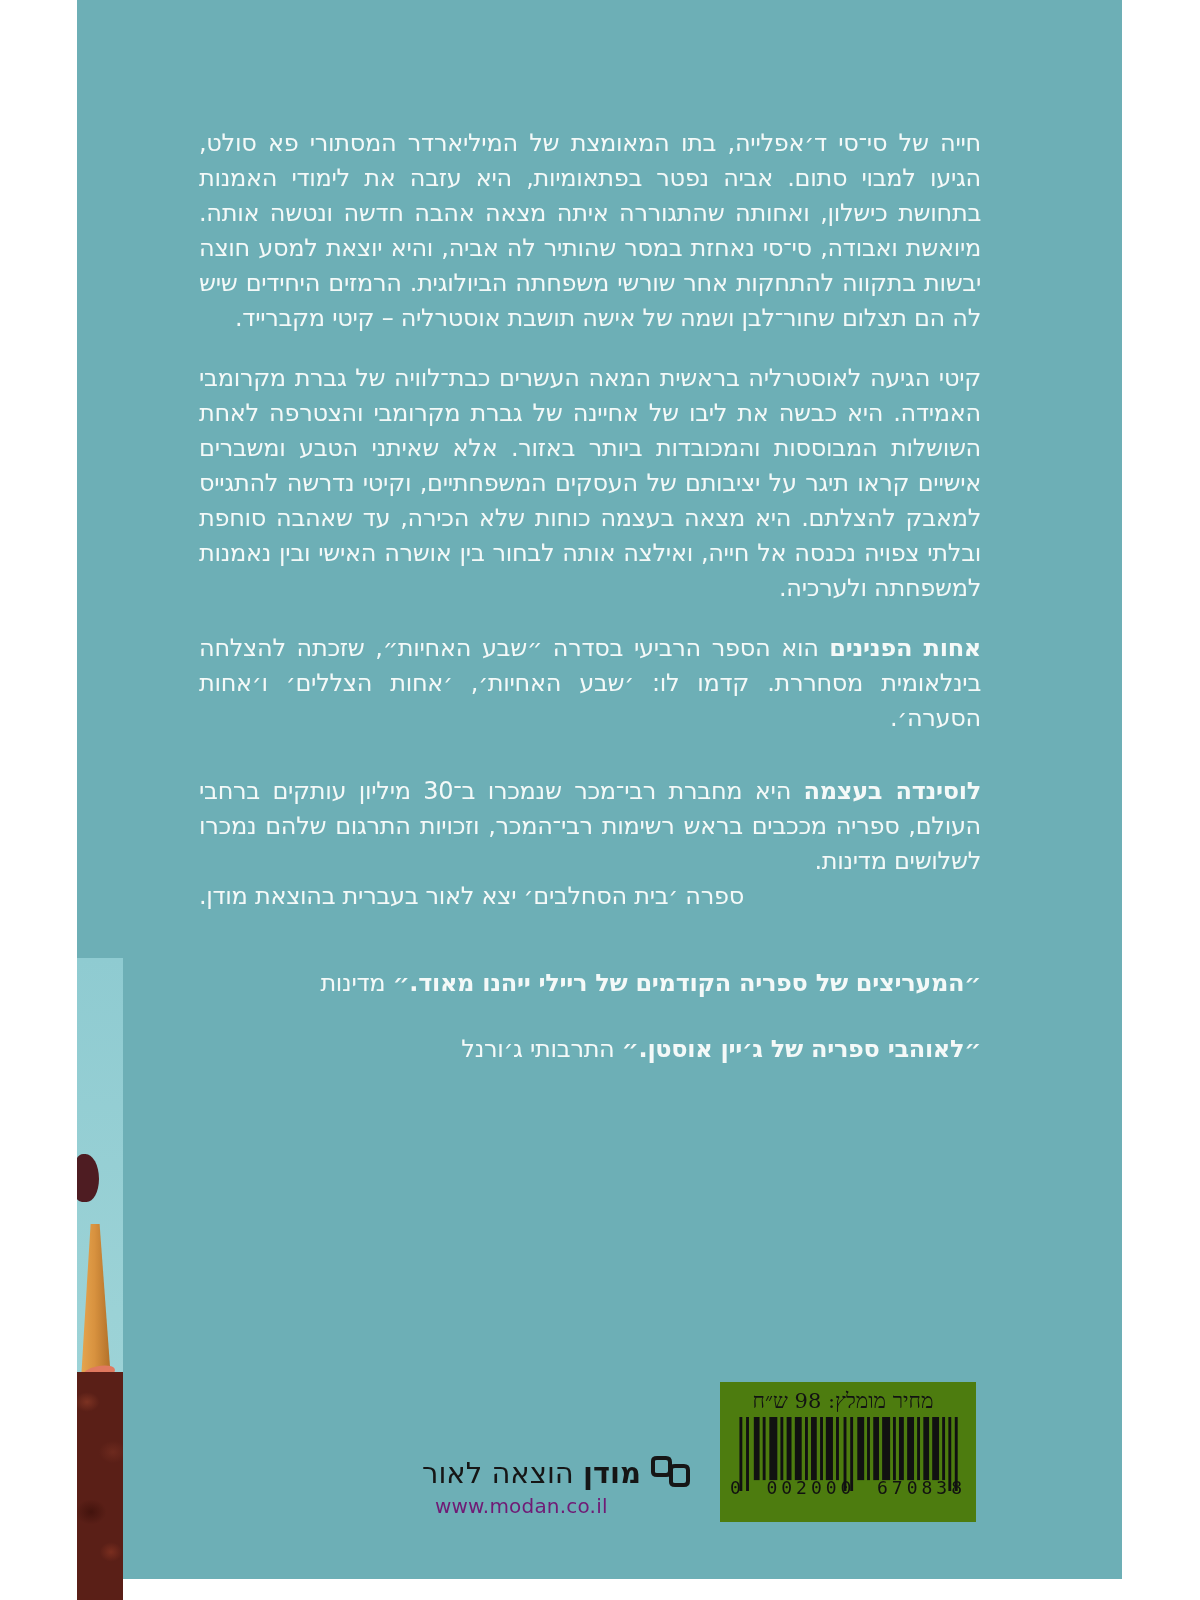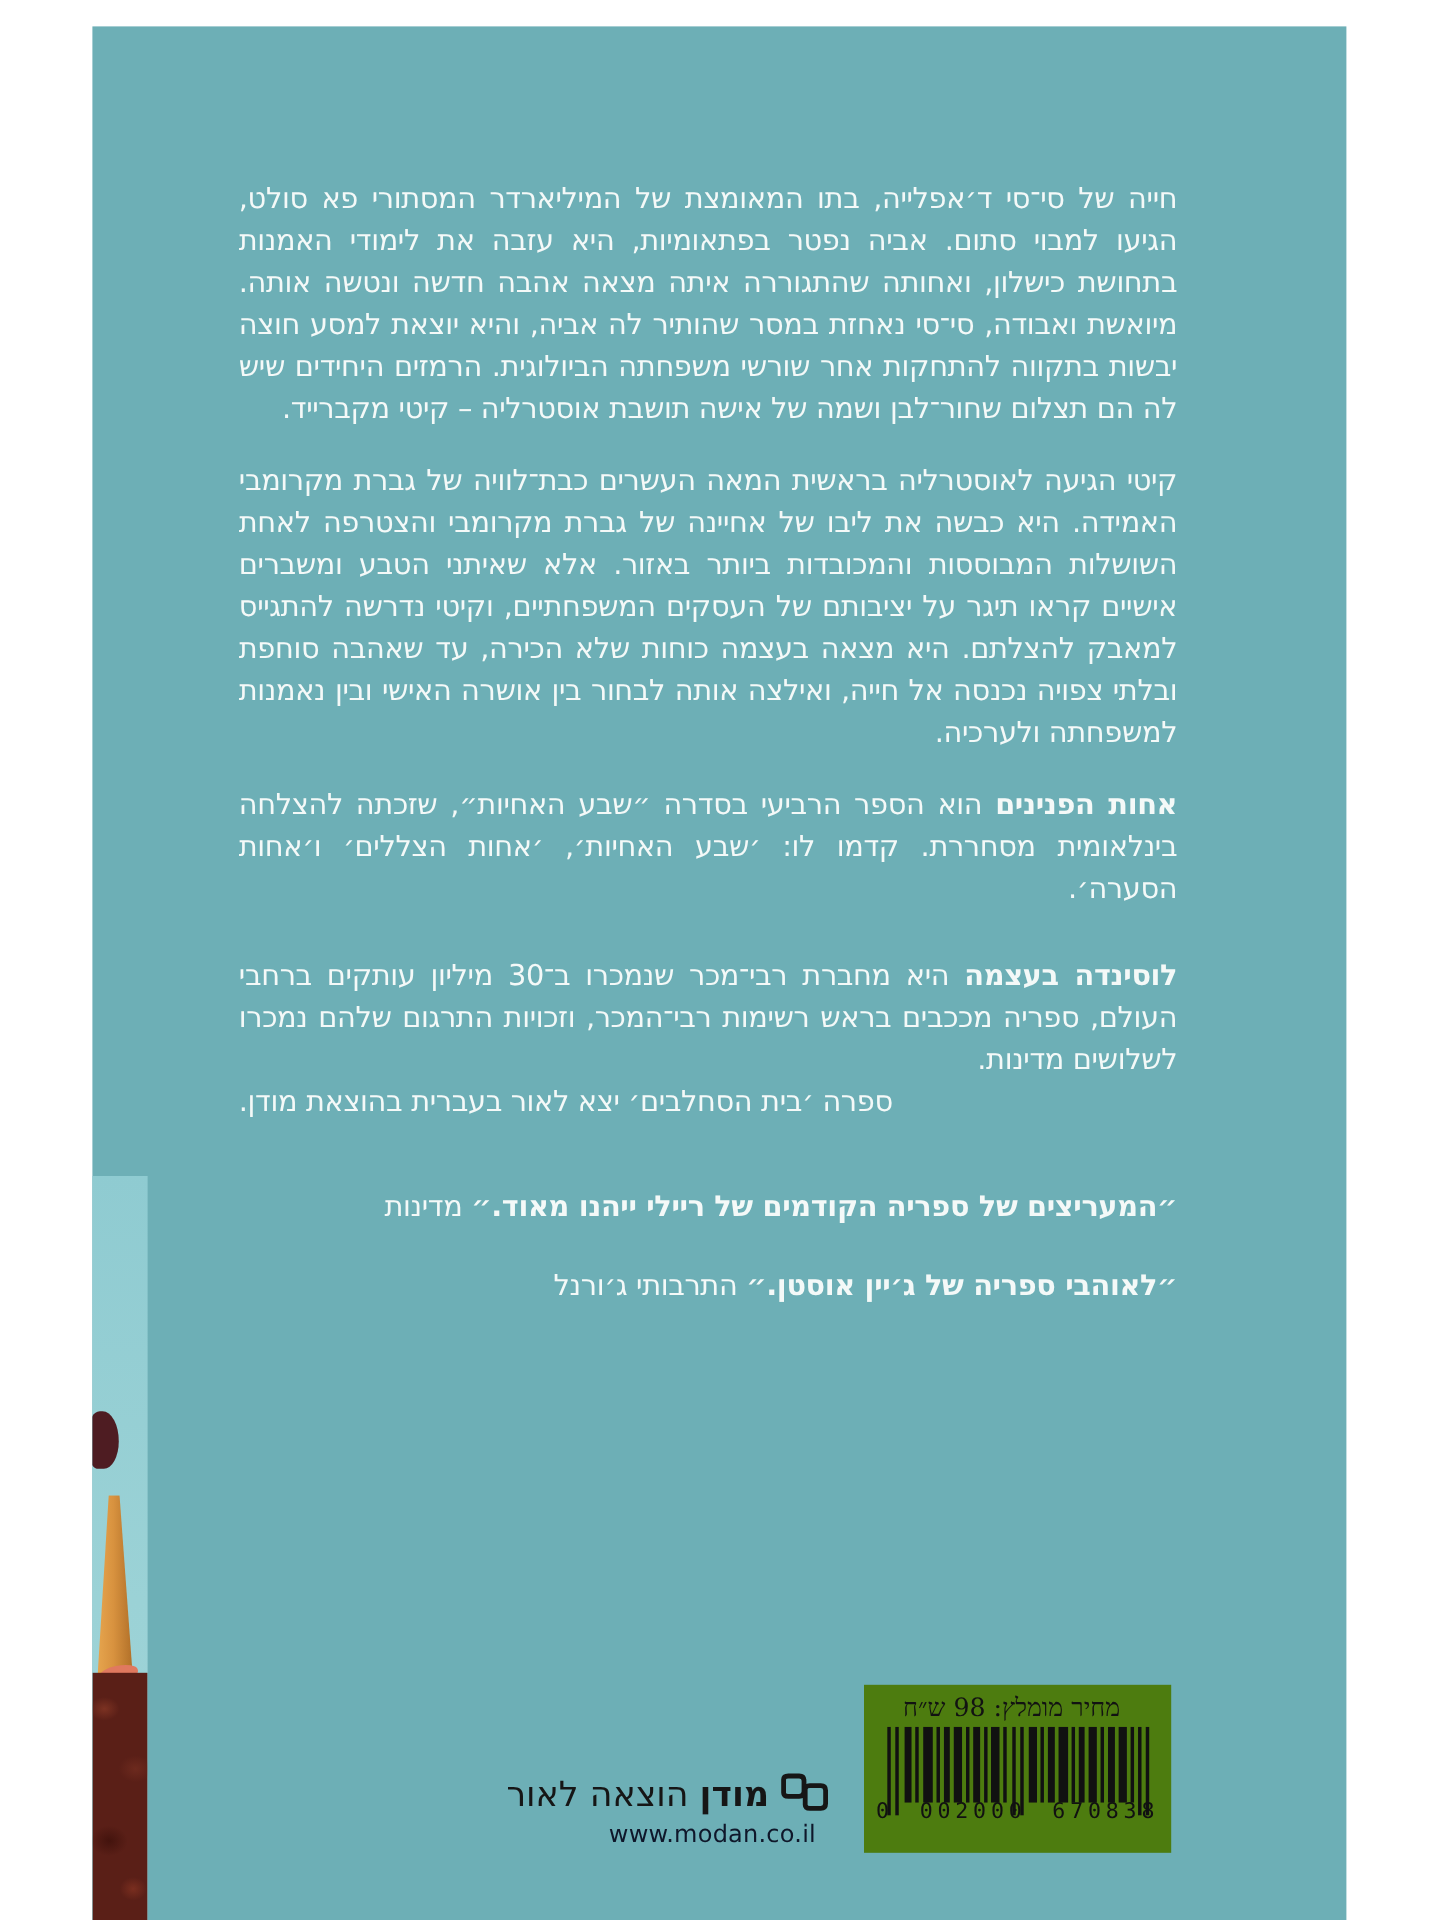--- a/index.html
+++ b/index.html
@@ -1,18 +1,18 @@
 <!DOCTYPE html>
 <html lang="he"><head>
 <meta charset="utf-8">
 <style>
   html,body{margin:0;padding:0;background:#ffffff;}
   body{width:1200px;height:1600px;position:relative;overflow:hidden;
        font-family:"DejaVu Sans","Liberation Sans",sans-serif;}
-  .page{position:absolute;inset:0;background:#ffffff;margin-top:22px;}
+  .page{position:absolute;inset:0;background:#ffffff;}
 
   
   .cover{position:absolute;left:77px;top:0;width:1045px;height:1579px;background:#6dafb6;}
 
   
   .photo-strip{position:absolute;left:0;top:958px;width:46px;height:642px;
                background:linear-gradient(180deg,#8fcbd1 0%,#9bd2d6 55%,#a0d4d8 100%);overflow:hidden;}
   .ps-blob{position:absolute;left:-4px;top:196px;width:26px;height:48px;background:#4e1c22;
            border-radius:45% 60% 55% 40%;}
   .ps-pole{position:absolute;left:4px;top:266px;width:30px;height:156px;
@@ -44,26 +44,26 @@
   .barcode-box{position:absolute;left:643px;top:1382px;width:256px;height:140px;background:#4d7c0f;}
   .bc-price{direction:rtl;text-align:center;padding:7px 14px 2px 4px;color:#121212;
             font-family:"DejaVu Serif","Liberation Serif",serif;font-size:21px;line-height:24px;}
   .bc-bars{display:block;margin:2px auto 0;width:226px;height:74px;}
   .bc-digits{direction:ltr;display:flex;justify-content:space-between;align-items:flex-end;
              margin:-14px 10px 0;color:#111111;background:transparent;
              font-family:"DejaVu Sans Mono","Liberation Mono",monospace;
              font-size:18px;letter-spacing:4px;}
 
   
-  .publisher{position:absolute;left:358px;top:1455px;width:245px;text-align:right;}
+  .publisher{position:absolute;left:358px;top:1455px;width:245px;text-align:left;}
   .pub-row{direction:rtl;display:flex;align-items:center;justify-content:center;gap:8px;color:#161616;}
   .pub-name{font-size:29px;line-height:34px;white-space:nowrap;}
   .pub-name .lead{font-weight:bold;}
   .pub-logo{width:44px;height:36px;flex:0 0 auto;}
-  .pub-site{direction:ltr;margin-top:3px;color:#0f172a;font-size:20px;letter-spacing:0.2px;}
+  .pub-site{direction:ltr;margin-top:3px;color:#701a75;font-size:20px;letter-spacing:0.2px;}
 </style>
 </head>
 <body>
 
 <div class="page">
   <div class="cover">
 
     <div class="photo-strip">
       <div class="ps-blob"></div>
       <div class="ps-pole"></div>

